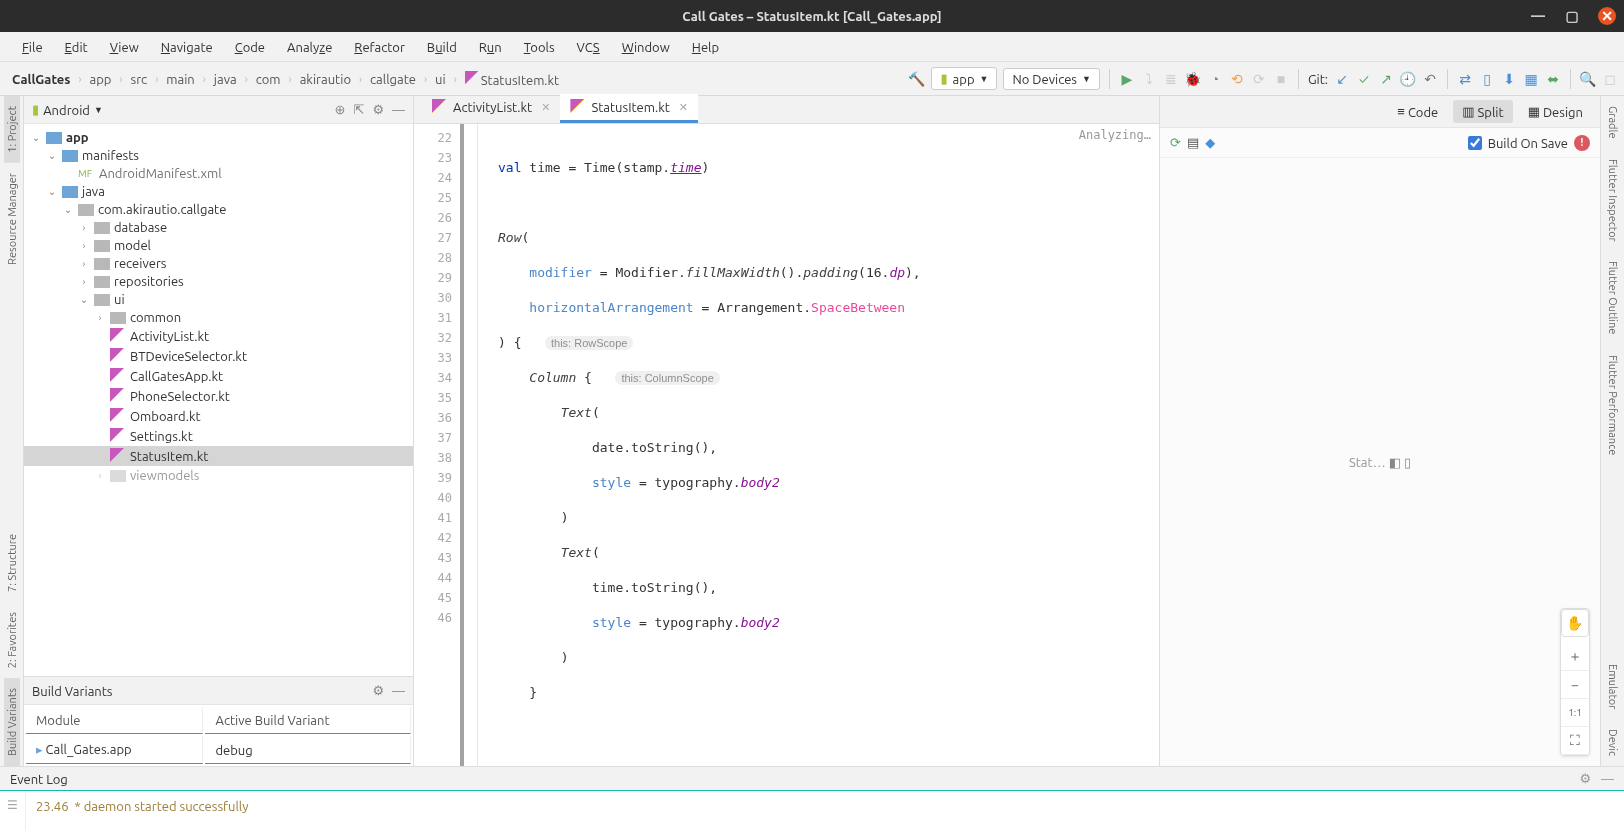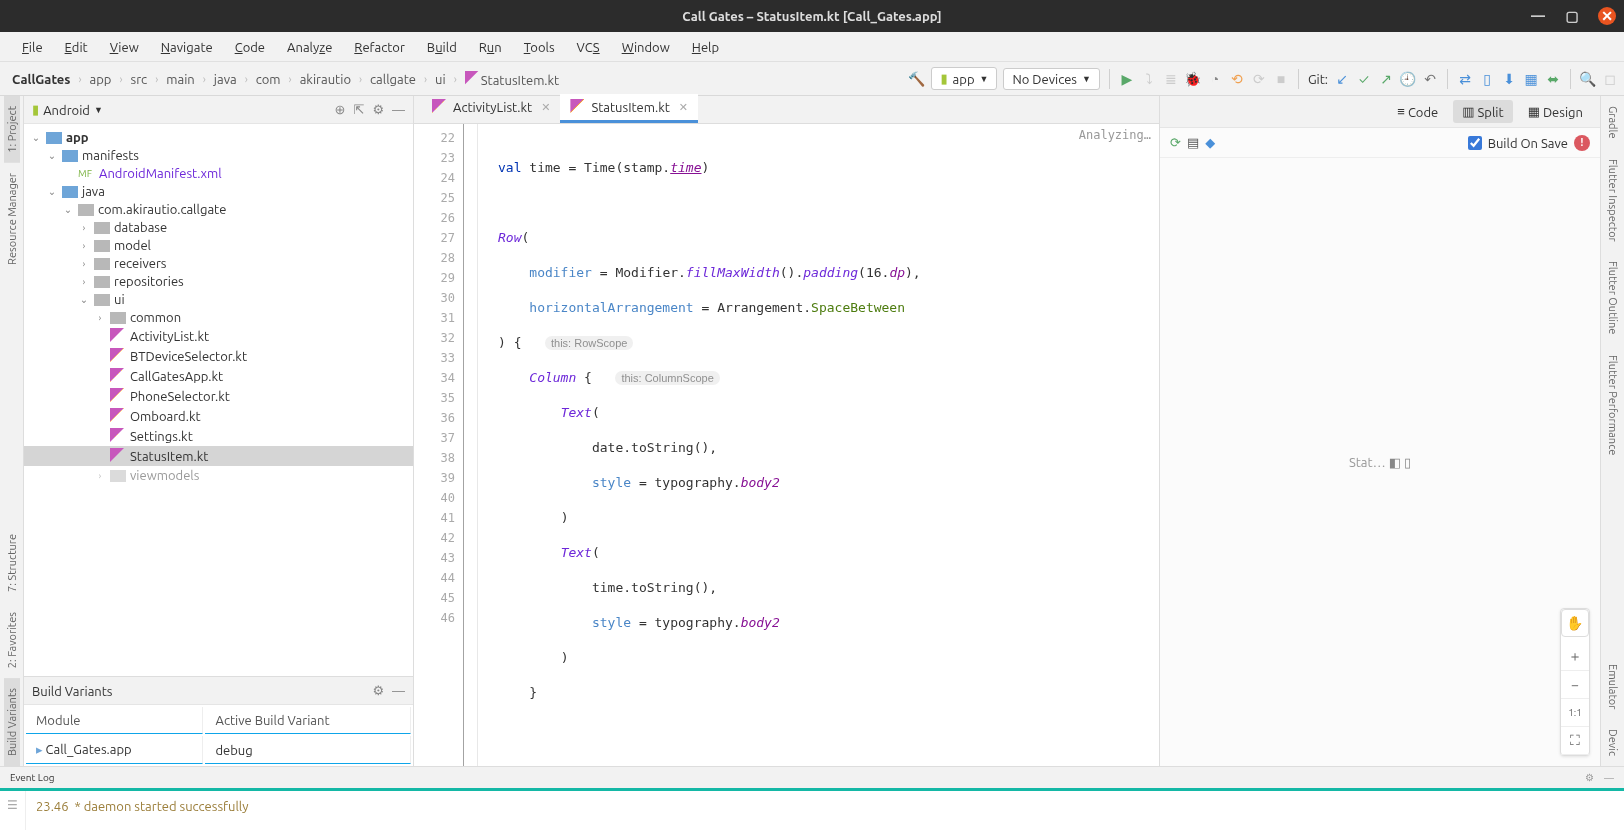--- a/index.html
+++ b/index.html
@@ -39,44 +39,44 @@
 .build-variants { border-top: 1px solid #ddd; }
 .bv-table { width: 100%; font-size: 13px; }
 .bv-table th, .bv-table td { text-align: left; padding: 6px 10px; border-bottom: 1px solid #0ea5e9; border-right: 1px solid #eee; }
 .bv-table th { font-weight: normal; color: #555; }
 .center-col { flex: 1; display: flex; flex-direction: column; background: #fff; border-right: 1px solid #ddd; min-width: 0; }
 .tabs-row { height: 28px; background: #f2f2f2; display: flex; align-items: flex-end; border-bottom: 1px solid #ddd; padding-left: 8px; }
 .ed-tab { padding: 5px 10px; display: flex; align-items: center; gap: 5px; font-size: 13px; border-bottom: 3px solid transparent; }
 .ed-tab.active { border-bottom-color: #4a90d9; background: #fff; }
 .ed-tab .x { color: #aaa; font-size: 11px; margin-left: 4px; }
 .editor-row { flex: 1; display: flex; min-height: 0; }
-.gutter { width: 50px; background: #fff; border-right: 1px solid #a3a3a3; text-align: right; font-family: "DejaVu Sans Mono", monospace; font-size: 12px; color: #aaa; padding-top: 4px; }
+.gutter { width: 50px; background: #fff; border-right: 4px solid #a3a3a3; text-align: right; font-family: "DejaVu Sans Mono", monospace; font-size: 12px; color: #aaa; padding-top: 4px; }
 .gutter div { padding: 0 8px; height: 20px; line-height: 20px; }
 .fold-gut { width: 14px; border-right: 1px solid #e8e8e8; }
 .code { flex: 1; font-family: "DejaVu Sans Mono", monospace; font-size: 13px; padding: 4px 0 0 20px; position: relative; white-space: pre; overflow: hidden; }
 .code .ln { height: 20px; line-height: 20px; }
 .kw { color: #0033b3; }
-.fn { color: #6d28d9; font-style: italic; }
+.fn { color: #404040; font-style: italic; }
 .param { color: #4a86c7; }
-.prop { color: #4d7c0f; text-align: center; }
+.prop { color: #ec4899; text-align: center; }
 .prop2 { color: #871094; font-style: italic; }
 .hint { background: #f0f0f0; color: #909090; font-size: 11px; padding: 1px 6px; border-radius: 7px; font-style: normal; font-family: "Segoe UI", sans-serif; }
 .analyzing { position: absolute; top: 4px; right: 8px; color: #999; font-size: 12px; }
 .right-col { width: 440px; background: #fbfbfb; display: flex; flex-direction: column; }
 .right-hdr { height: 32px; background: #f2f2f2; border-bottom: 1px solid #e5e5e5; display: flex; align-items: center; justify-content: flex-end; padding: 0 8px; gap: 6px; }
 .seg { padding: 3px 8px; border: 1px solid transparent; font-size: 13px; display: flex; align-items: center; gap: 3px; }
 .seg.active { background: #dcdcdc; border-radius: 3px; }
 .right-sub { height: 30px; display: flex; align-items: center; justify-content: flex-end; padding: 0 10px; gap: 6px; border-bottom: 1px solid #eee; }
 .chk { width: 14px; height: 14px; accent-color: #3879d9; }
 .err-badge { width: 16px; height: 16px; background: #db5860; border-radius: 50%; color: #fff; font-size: 10px; display: flex; align-items: center; justify-content: center; font-weight: bold; }
 .preview-body { flex: 1; position: relative; display: flex; align-items: center; justify-content: center; color: #999; }
 .zoom-ctrls { position: absolute; right: 10px; bottom: 10px; background: #fff; border: 1px solid #ddd; border-radius: 4px; display: flex; flex-direction: column; box-shadow: 0 1px 3px rgba(0,0,0,.1); }
 .zoom-ctrls div { width: 28px; height: 28px; display: flex; align-items: center; justify-content: center; border-bottom: 1px solid #eee; font-size: 14px; color: #666; }
 .event-log { height: 80px; background: #fff; border-top: 1px solid #ddd; border-bottom: 1px solid #ddd; }
-.el-hdr { height: 24px; background: #f2f2f2; display: flex; align-items: center; padding: 0 10px; font-size: 10px; border-bottom: 3px solid #14b8a6; justify-content: space-between; }
+.el-hdr { height: 24px; background: #f2f2f2; display: flex; align-items: center; padding: 0 10px; font-size: 13px; border-bottom: 1px solid #14b8a6; justify-content: space-between; }
 .el-hdr .sp2 { margin-left: auto; display: flex; gap: 10px; color: #999; }
 .el-body { display: flex; }
 .el-side { width: 26px; border-right: 1px solid #eee; height: 56px; display: flex; flex-direction: column; align-items: center; justify-content: space-around; color: #aaa; font-size: 12px; }
 .el-content { padding: 8px 10px; font-size: 13px; color: #9b7e3a; }
 svg.folder { width: 16px; height: 14px; }
 </style>
 </head>
 <body>
 
 <div class="titlebar">
@@ -198,21 +198,21 @@
         </div>
       <div class="tn" style="padding-left:22px">
           <span class="tw">⌄</span>
           <svg class="folder">
             <rect width="16" height="12" y="2" class="folder-blue"></rect>
           </svg>
           <span>manifests</span>
         </div>
       <div class="tn" style="padding-left:54px">
           <span style="color:#7cb342;font-size:10px;margin-right:3px">MF</span>
-          <span style="color:#6d28d9">AndroidManifest.xml</span>
+          <span style="color:#737373">AndroidManifest.xml</span>
         </div>
       <div class="tn" style="padding-left:22px">
           <span class="tw">⌄</span>
           <svg class="folder">
             <rect width="16" height="12" y="2" class="folder-blue"></rect>
           </svg>
           <span>java</span>
         </div>
       <div class="tn" style="padding-left:38px">
           <span class="tw">⌄</span>

